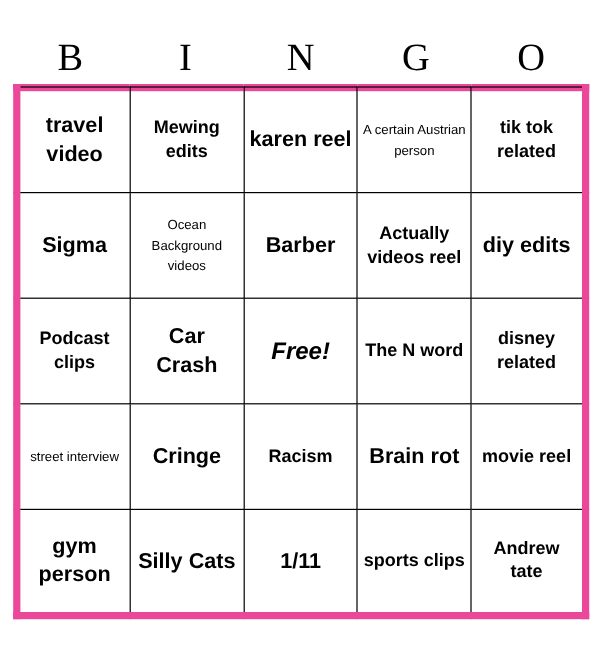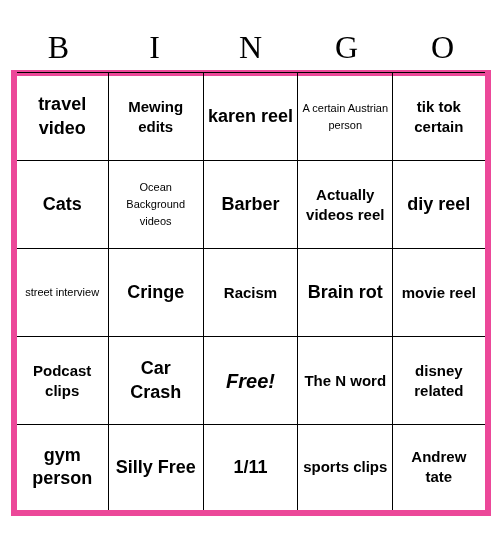--- a/index.html
+++ b/index.html
@@ -83,45 +83,45 @@
     <thead>
       <tr>
       </tr>
     </thead>
     <tbody id="grid-body">
     <tr>
           <td><span class="large-text">travel video</span></td>
           <td><span class="medium-text">Mewing edits</span></td>
           <td><span class="large-text">karen reel</span></td>
           <td><span class="small-text">A certain Austrian person</span></td>
-          <td><span class="medium-text">tik tok certain</span></td>
+          <td><span class="medium-text">tik tok related</span></td>
         </tr>
         <tr>
-          <td><span class="large-text">Cats</span></td>
+          <td><span class="large-text">Sigma</span></td>
           <td><span class="small-text">Ocean Background videos</span></td>
           <td><span class="large-text">Barber</span></td>
           <td><span class="medium-text">Actually videos reel</span></td>
-          <td><span class="large-text">diy reel</span></td>
+          <td><span class="large-text">diy edits</span></td>
+        </tr>
+        <tr>
+          <td><span class="medium-text">Podcast clips</span></td>
+          <td><span class="large-text">Car Crash</span></td>
+          <td><span class="free-cell">Free!</span></td>
+          <td><span class="medium-text">The N word</span></td>
+          <td><span class="medium-text">disney related</span></td>
         </tr>
         <tr>
           <td><span class="small-text">street interview</span></td>
           <td><span class="large-text">Cringe</span></td>
           <td><span class="medium-text">Racism</span></td>
           <td><span class="large-text">Brain rot</span></td>
           <td><span class="medium-text">movie reel</span></td>
         </tr>
         <tr>
-          <td><span class="medium-text">Podcast clips</span></td>
-          <td><span class="large-text">Car Crash</span></td>
-          <td><span class="free-cell">Free!</span></td>
-          <td><span class="medium-text">The N word</span></td>
-          <td><span class="medium-text">disney related</span></td>
-        </tr>
-        <tr>
           <td><span class="large-text">gym person</span></td>
-          <td><span class="large-text">Silly Free</span></td>
+          <td><span class="large-text">Silly Cats</span></td>
           <td><span class="large-text">1/11</span></td>
           <td><span class="medium-text">sports clips</span></td>
           <td><span class="medium-text">Andrew tate</span></td>
         </tr>
       </tbody>
   </table>
 </div>
 
 </body></html>

